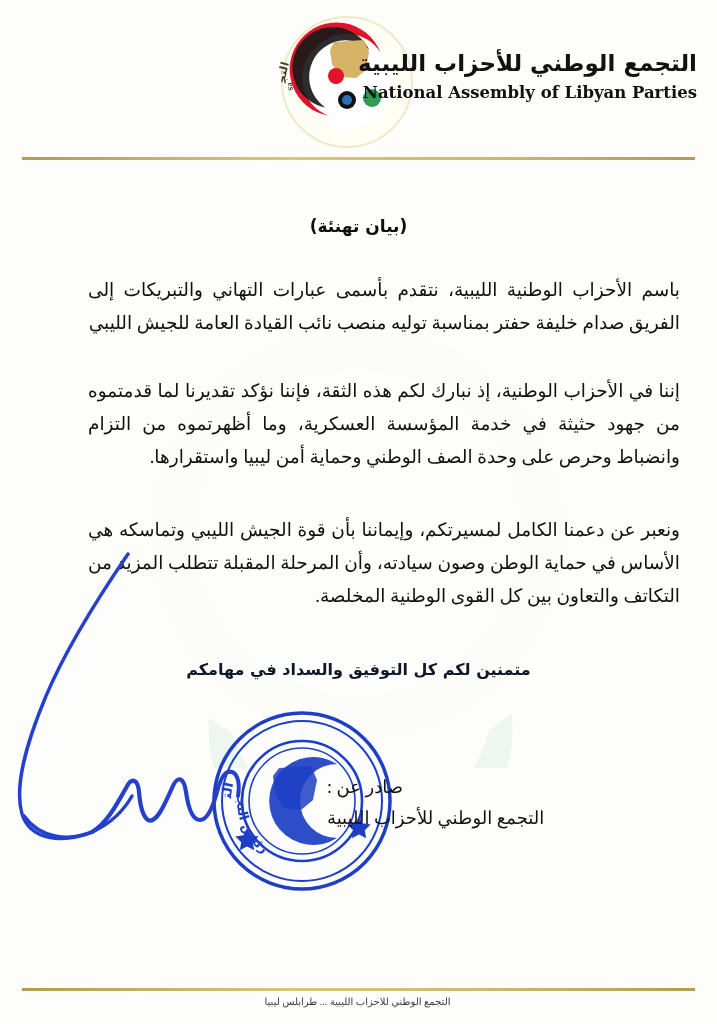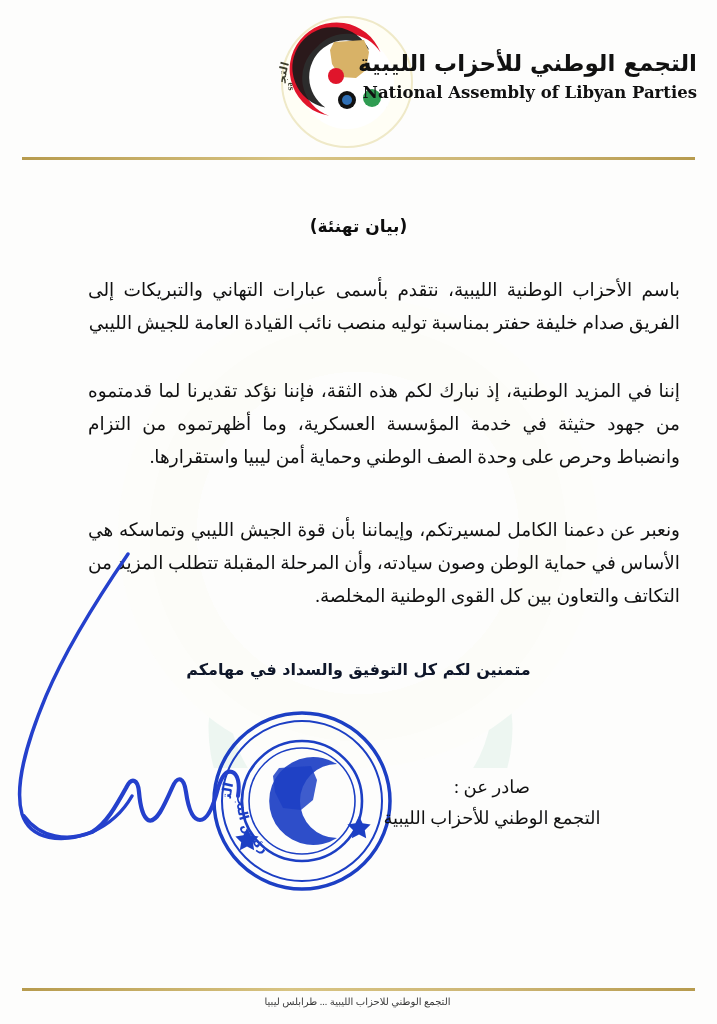--- a/index.html
+++ b/index.html
@@ -63,21 +63,21 @@
   .p3{top:514px;}
   .closing{
     position:absolute;z-index:3;left:0;top:660px;width:717px;text-align:center;
     font-family:"DejaVu Sans", sans-serif;
     font-size:16px;font-weight:bold;color:#0f172a;
   }
 
   
   .issuer{
     position:absolute;z-index:4;right:60px;top:772px;width:330px;
-    text-align:center;direction:rtl;
+    text-align:left;direction:rtl;
     font-family:"Liberation Serif", serif;
     font-size:18px;line-height:31px;color:#111;
   }
 
   
   .footer{
     position:absolute;z-index:3;left:0;top:996px;width:715px;text-align:center;
     font-family:"Liberation Serif", serif;font-size:10px;color:#3a3a3a;
   }
 
@@ -155,21 +155,21 @@
       <div class="title-ar">التجمع الوطني للأحزاب الليبية</div>
       <div class="title-en">National Assembly of Libyan Parties</div>
     </div>
   </div>
 
   <div class="rule rule-top"></div>
 
   <div class="doc-title">(بيان تهنئة)</div>
 
   <div class="para p1">باسم الأحزاب الوطنية الليبية، نتقدم بأسمى عبارات التهاني والتبريكات إلى الفريق صدام خليفة حفتر بمناسبة توليه منصب نائب القيادة العامة للجيش الليبي</div>
-  <div class="para p2">إننا في المزيد الوطنية، إذ نبارك لكم هذه الثقة، فإننا نؤكد تقديرنا لما قدمتموه من جهود حثيثة في خدمة المؤسسة العسكرية، وما أظهرتموه من التزام وانضباط وحرص على وحدة الصف الوطني وحماية أمن ليبيا واستقرارها.</div>
+  <div class="para p2">إننا في الأحزاب الوطنية، إذ نبارك لكم هذه الثقة، فإننا نؤكد تقديرنا لما قدمتموه من جهود حثيثة في خدمة المؤسسة العسكرية، وما أظهرتموه من التزام وانضباط وحرص على وحدة الصف الوطني وحماية أمن ليبيا واستقرارها.</div>
   <div class="para p3">ونعبر عن دعمنا الكامل لمسيرتكم، وإيماننا بأن قوة الجيش الليبي وتماسكه هي الأساس في حماية الوطن وصون سيادته، وأن المرحلة المقبلة تتطلب المزيد من التكاتف والتعاون بين كل القوى الوطنية المخلصة.</div>
 
   <div class="closing">متمنين لكم كل التوفيق والسداد في مهامكم</div>
 
   <div class="signature">
     <svg viewBox="0 0 250 310" width="250" height="310">
       <g fill="none" stroke="#2440cc" stroke-linecap="round" stroke-linejoin="round">
         <path d="M 122,6 C 96,44 62,96 40,148 C 20,196 8,238 16,266
                  C 24,292 56,296 86,284 C 104,276 118,262 126,248" stroke-width="3.4"></path>
         <path d="M 18,268 C 34,290 62,294 86,284" stroke-width="3.6"></path>

